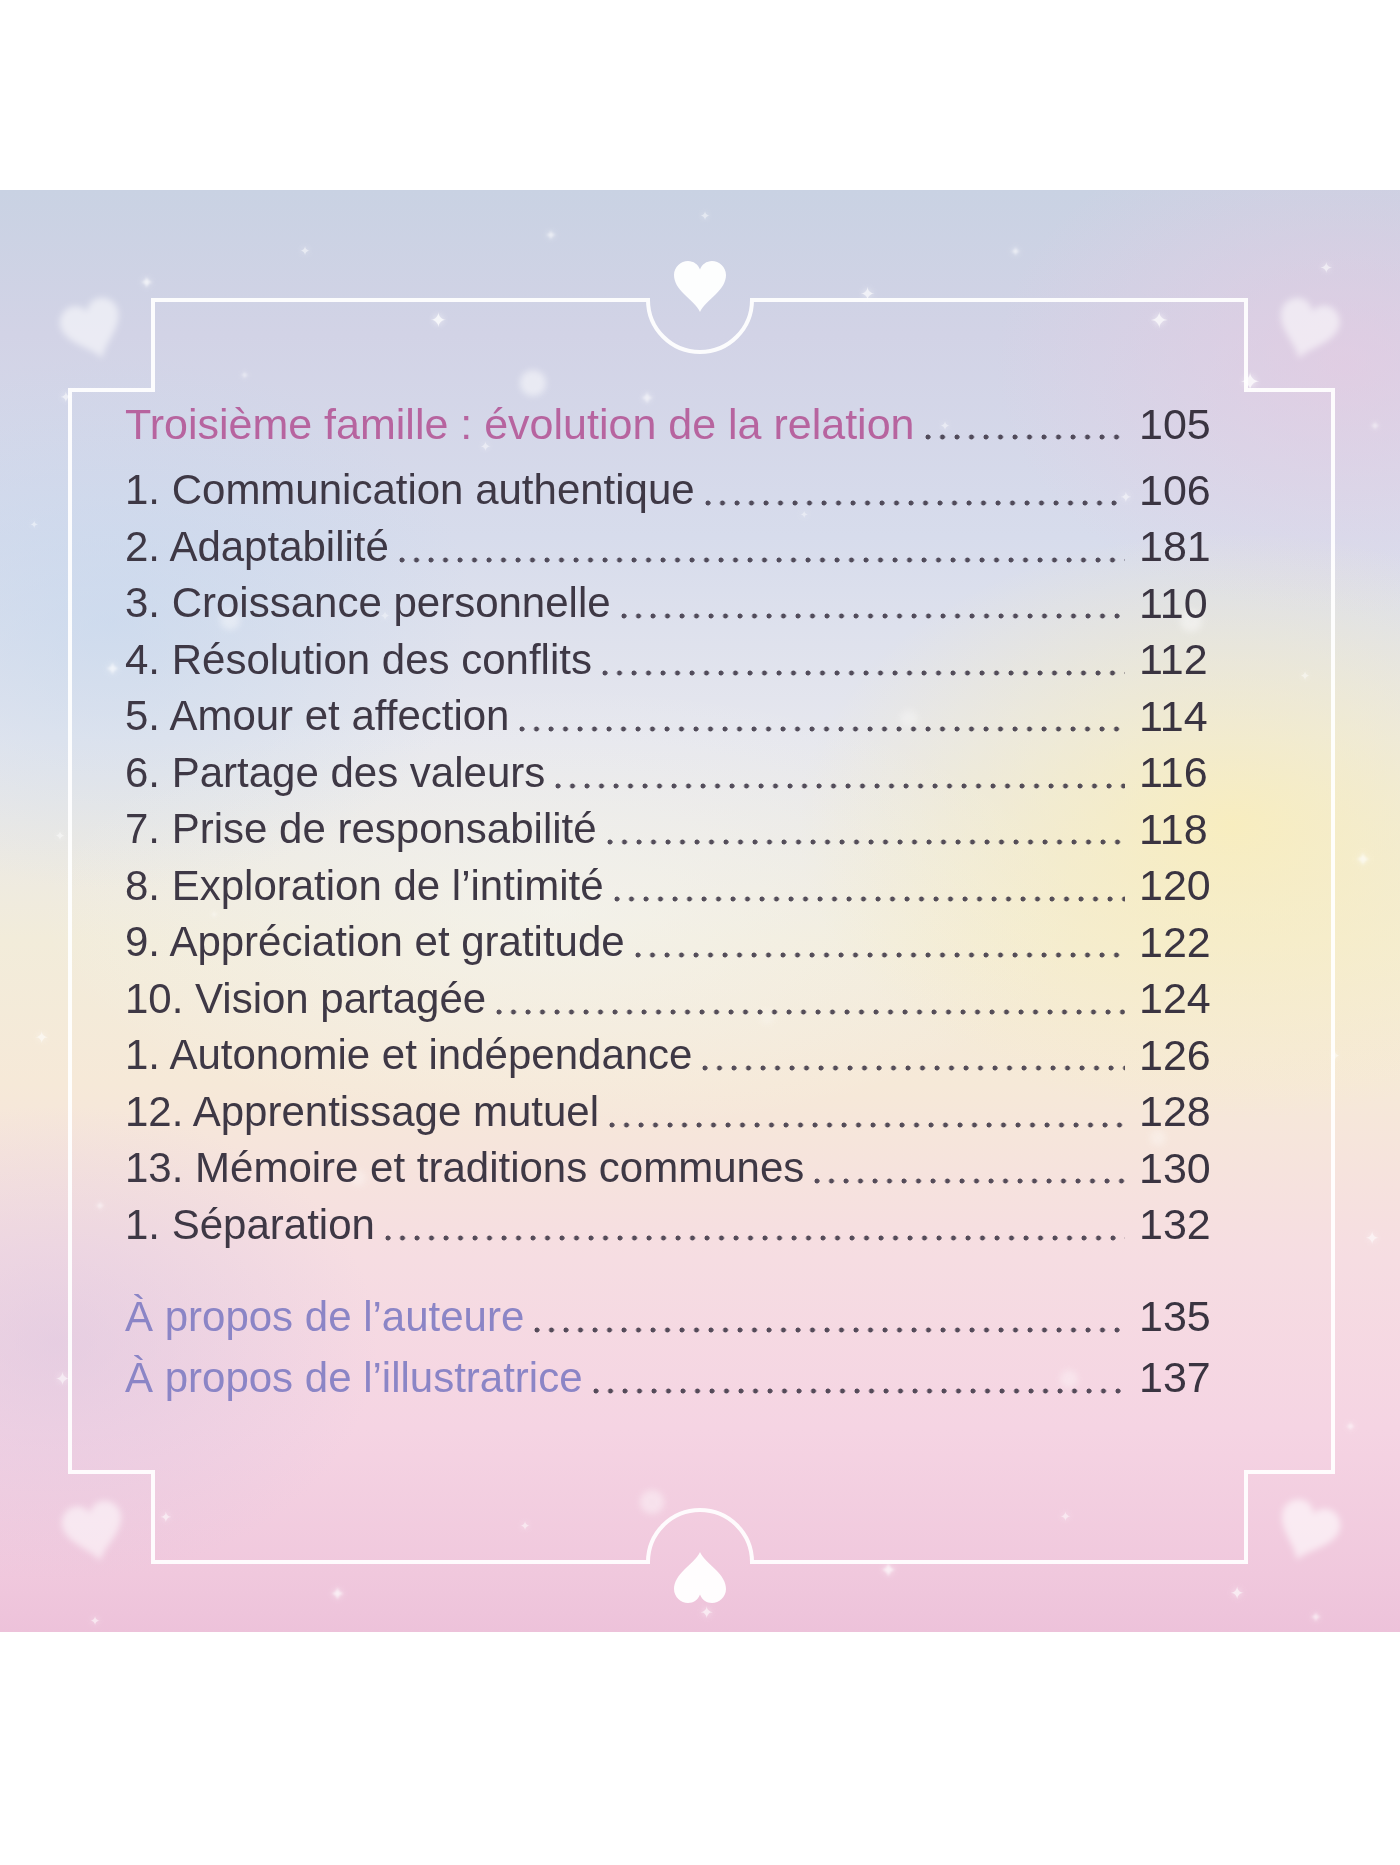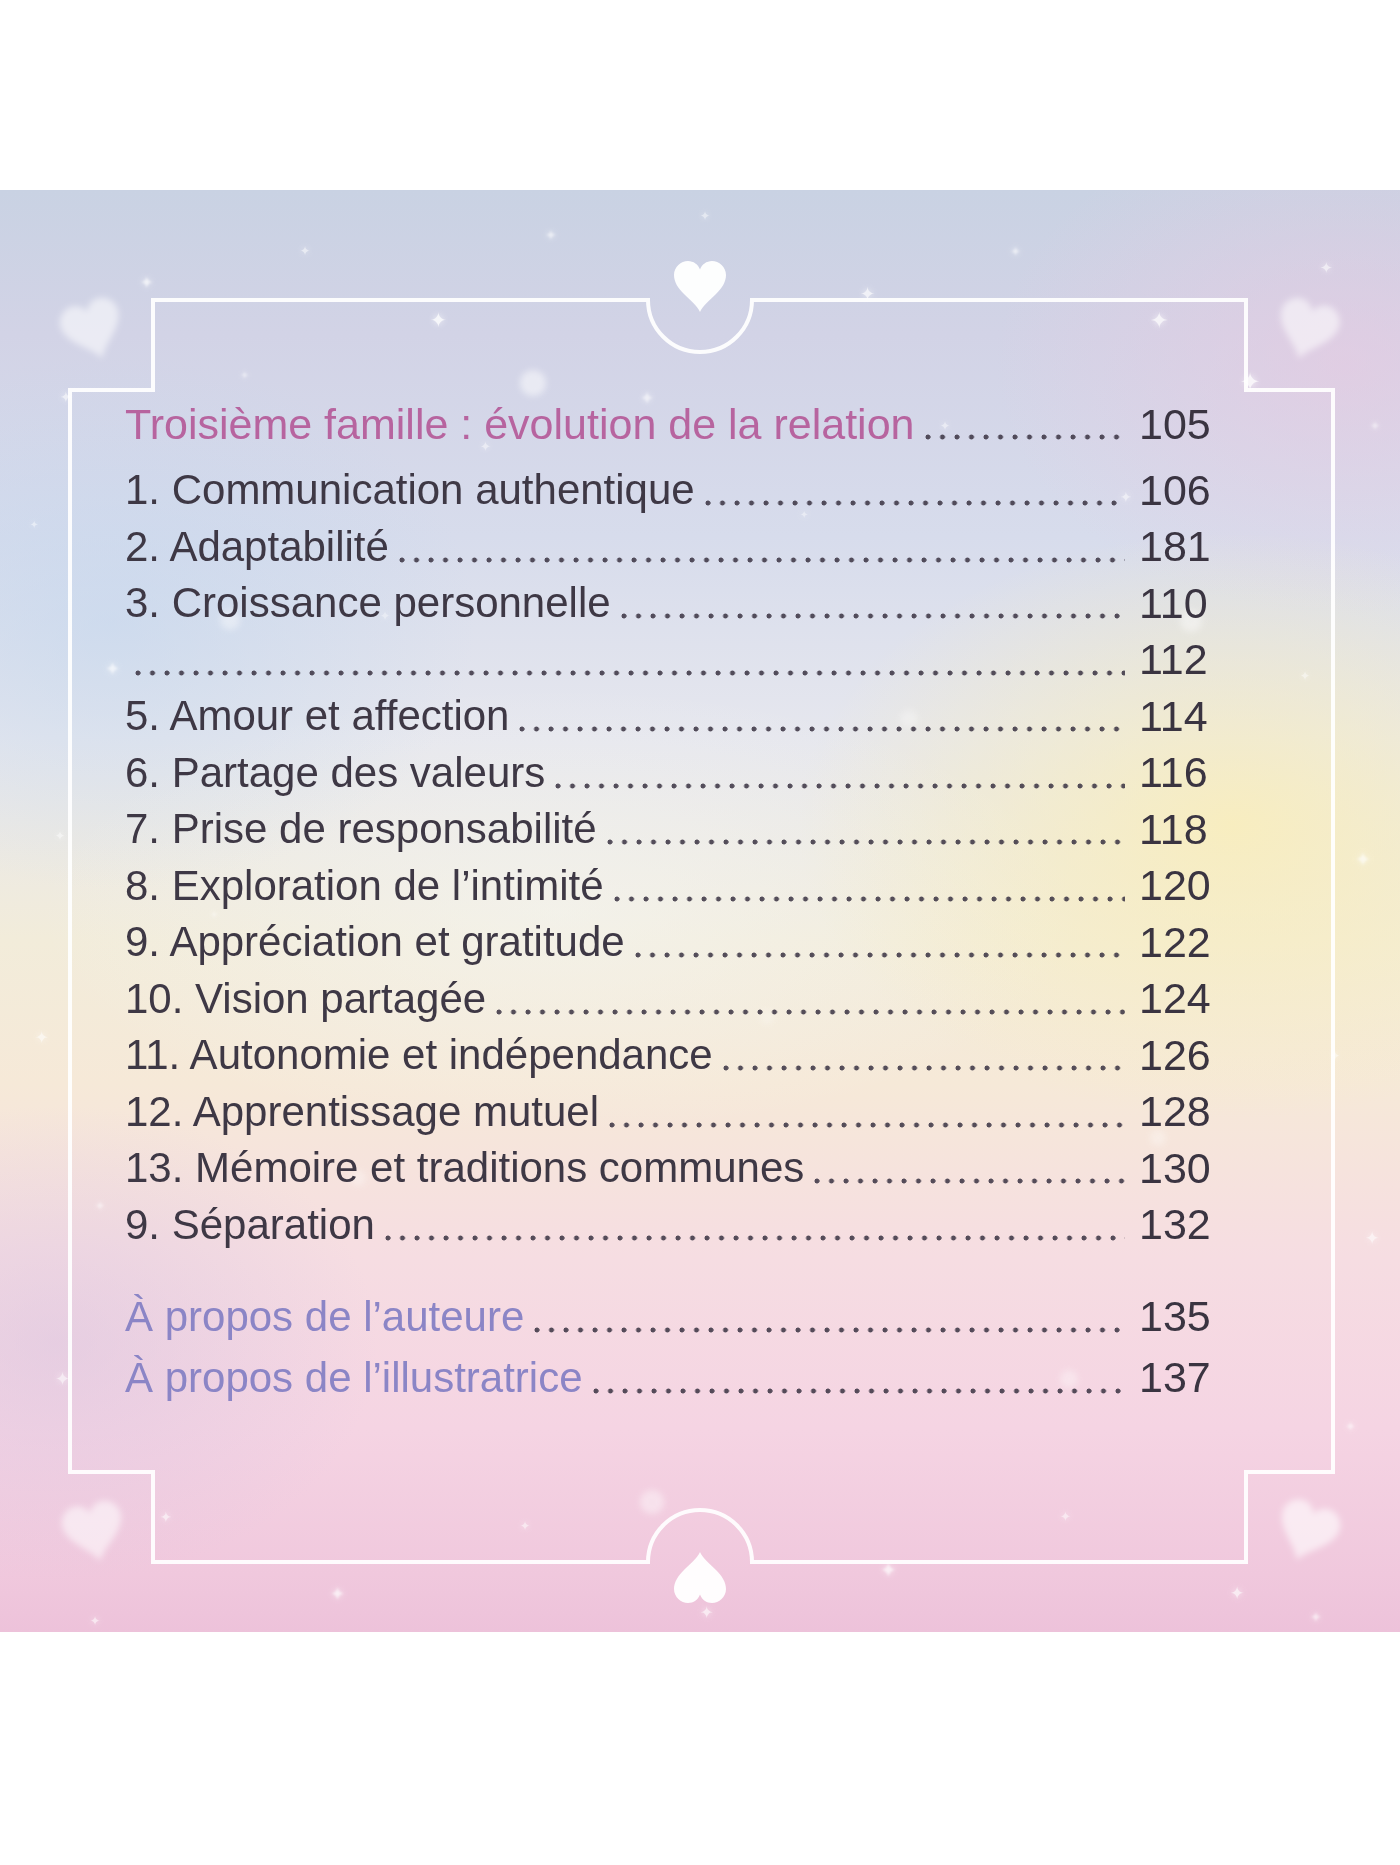--- a/index.html
+++ b/index.html
@@ -133,20 +133,21 @@
           <span class="lbl">2. Adaptabilité</span>
           <span class="dots"></span>
           <span class="pg">181</span>
         </div>
         <div class="row item-row">
           <span class="lbl">3. Croissance personnelle</span>
           <span class="dots"></span>
           <span class="pg">110</span>
         </div>
         <div class="row item-row">
+          <span class="lbl">4. Résolution des conflits</span>
           <span class="dots"></span>
           <span class="pg">112</span>
         </div>
         <div class="row item-row">
           <span class="lbl">5. Amour et affection</span>
           <span class="dots"></span>
           <span class="pg">114</span>
         </div>
         <div class="row item-row">
           <span class="lbl">6. Partage des valeurs</span>
@@ -167,36 +168,36 @@
           <span class="lbl">9. Appréciation et gratitude</span>
           <span class="dots"></span>
           <span class="pg">122</span>
         </div>
         <div class="row item-row">
           <span class="lbl">10. Vision partagée</span>
           <span class="dots"></span>
           <span class="pg">124</span>
         </div>
         <div class="row item-row">
-          <span class="lbl">11. Autonomie et indépendance</span>
+          <span class="lbl">1. Autonomie et indépendance</span>
           <span class="dots"></span>
           <span class="pg">126</span>
         </div>
         <div class="row item-row">
           <span class="lbl">12. Apprentissage mutuel</span>
           <span class="dots"></span>
           <span class="pg">128</span>
         </div>
         <div class="row item-row">
           <span class="lbl">13. Mémoire et traditions communes</span>
           <span class="dots"></span>
           <span class="pg">130</span>
         </div>
         <div class="row item-row">
-          <span class="lbl">9. Séparation</span>
+          <span class="lbl">1. Séparation</span>
           <span class="dots"></span>
           <span class="pg">132</span>
         </div>
       </div>
     <div class="toc-spacer"></div>
     <div id="extra-list">
         <div class="row extra-row">
           <span class="lbl">À propos de l’auteure</span>
           <span class="dots"></span>
           <span class="pg">135</span>

